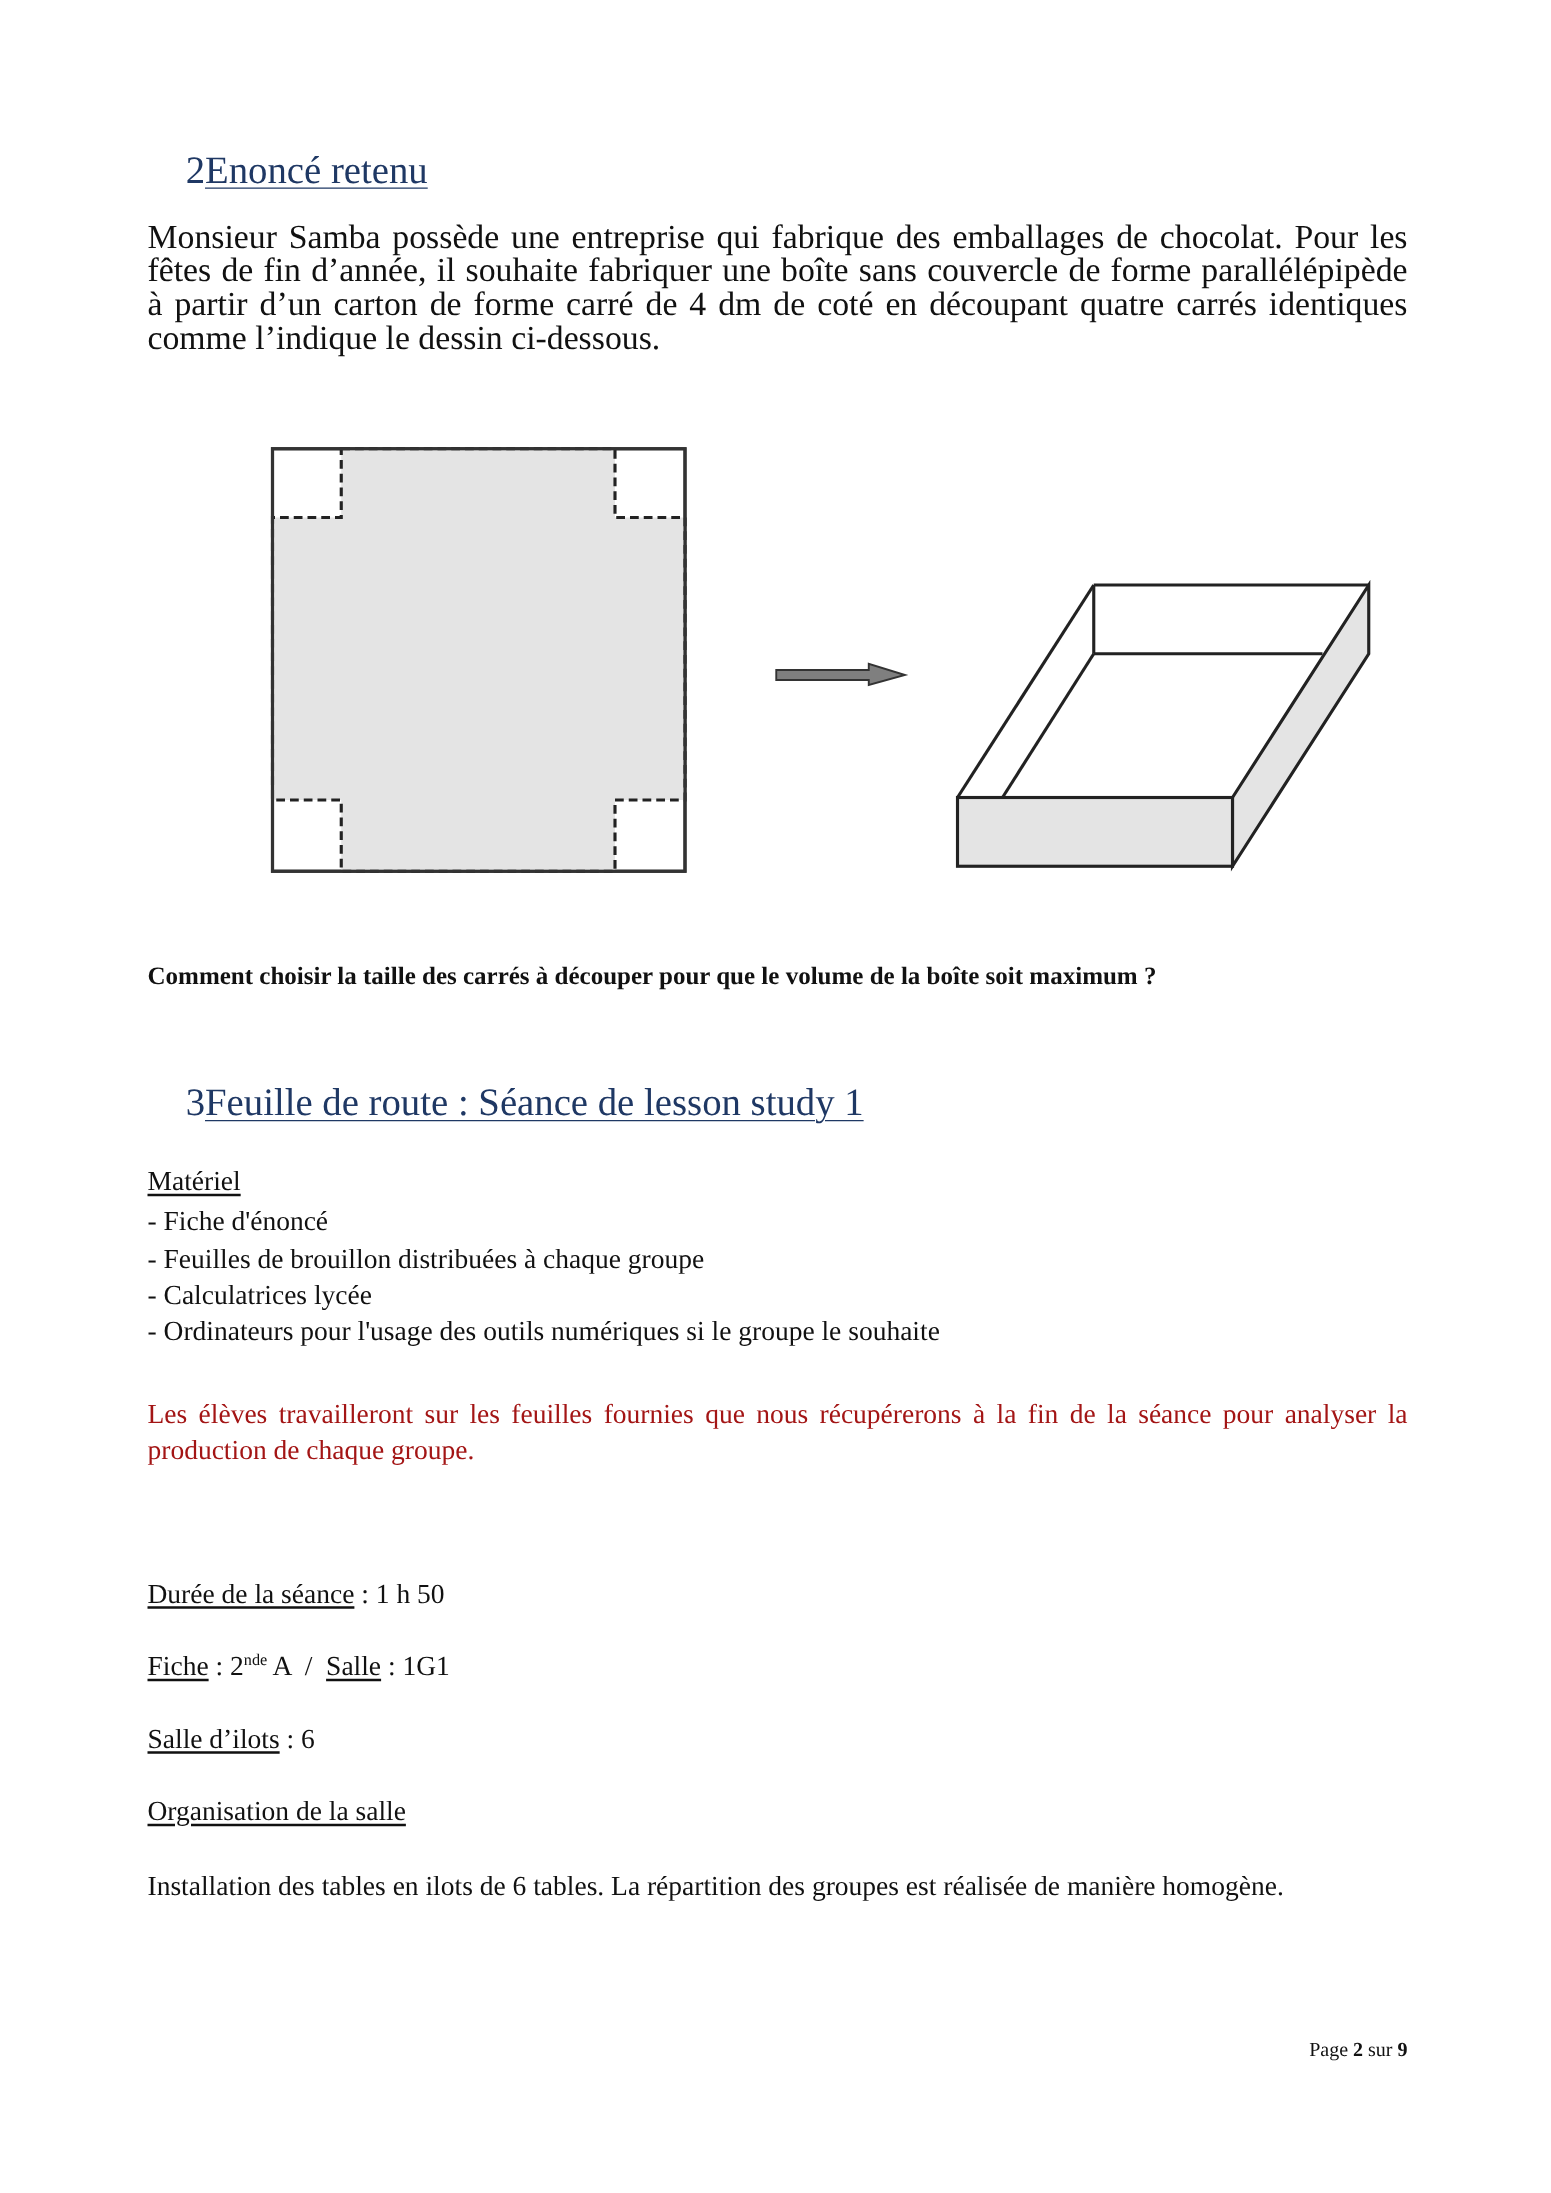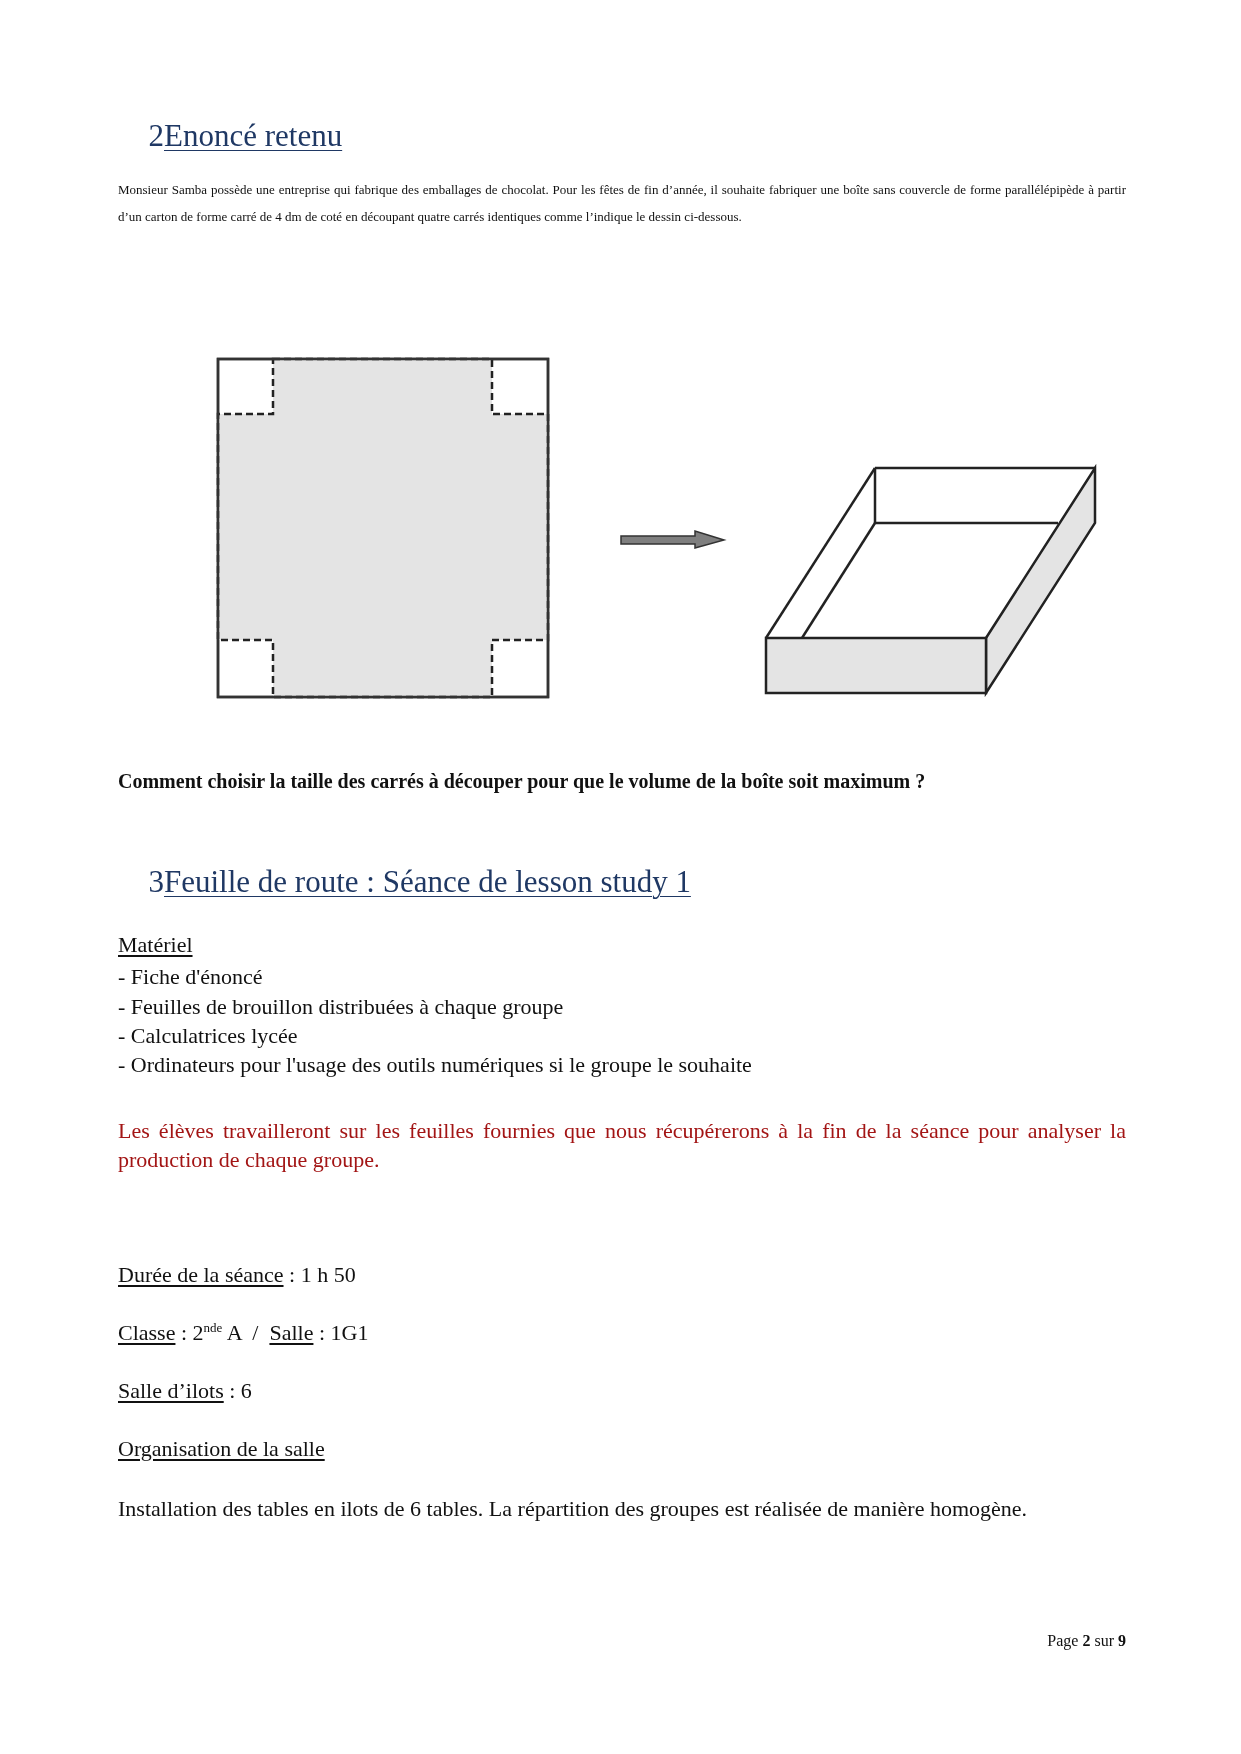--- a/index.html
+++ b/index.html
@@ -4,21 +4,21 @@
 <style>
   html, body { margin: 0; padding: 0; background: #ffffff; }
   body { width: 1241px; height: 1754px; position: relative; overflow: hidden;
          font-family: "DejaVu Serif", "Liberation Serif", serif; color: #111; }
   .page { position: absolute; left: 0; top: 0; width: 1241px; height: 1754px; }
   .h { position: absolute; left: 118px; font-family: "Liberation Serif", serif;
        color: #1f3864; font-size: 31px; white-space: nowrap; text-align: right; }
   .h .num { display: inline-block; width: 46px; }
   .h .title { text-decoration: underline; text-underline-offset: 4px; text-decoration-thickness: 1px; }
   .para { position: absolute; left: 118px; width: 1008px; font-family: "Liberation Serif", serif;
-          font-size: 13px; line-height: 27px; text-align: justify; color: #111; }
+          font-size: 27px; line-height: 27px; text-align: justify; color: #111; }
   .question { position: absolute; left: 118px; top: 770px; font-family: "Liberation Serif", serif;
               font-weight: bold; font-size: 20px; color: #111; white-space: nowrap; }
   .line { position: absolute; left: 118px; font-family: "Liberation Serif", serif;
           font-size: 22px; color: #111; white-space: nowrap; }
   .u { text-decoration: underline; text-underline-offset: 3px; }
   .italic-red { position: absolute; left: 118px; width: 1008px; font-family: "Liberation Serif", serif;
                 font-size: 22px; line-height: 29px; color: #a31515; text-align: justify; }
   sup { font-size: 13px; }
   .footer { position: absolute; right: 115px; top: 1632px; font-family: "Liberation Serif", serif;
             font-size: 16px; color: #111; }
@@ -67,21 +67,21 @@
   <div class="line" style="top:1023px;">- Calculatrices lycée</div>
   <div class="line" style="top:1052px;">- Ordinateurs pour l'usage des outils numériques si le groupe le souhaite</div>
 
   <div class="italic-red" style="top:1116px;">Les élèves travailleront sur les feuilles fournies que nous récupérerons à la fin de la séance pour analyser la production de chaque groupe.</div>
 
   <div class="line" style="top:1262px;">
     <span class="u">Durée de la séance</span><span> : 1 h 50</span>
   </div>
 
   <div class="line" style="top:1320px;">
-    <span class="u">Classe</span><span> : 2</span><sup>nde</sup><span style="white-space:pre;"> A  /  </span><span class="u">Salle</span><span> : 1G1</span>
+    <span class="u">Fiche</span><span> : 2</span><sup>nde</sup><span style="white-space:pre;"> A  /  </span><span class="u">Salle</span><span> : 1G1</span>
   </div>
 
   <div class="line" style="top:1378px;">
     <span class="u">Salle d’ilots</span><span> : 6</span>
   </div>
 
   <div class="line u" style="top:1436px;text-align:center;">Organisation de la salle</div>
 
   <div class="para" style="top:1494px; font-size:22px; line-height:29px;">Installation des tables en ilots de 6 tables. La répartition des groupes est réalisée de manière homogène.</div>
 

